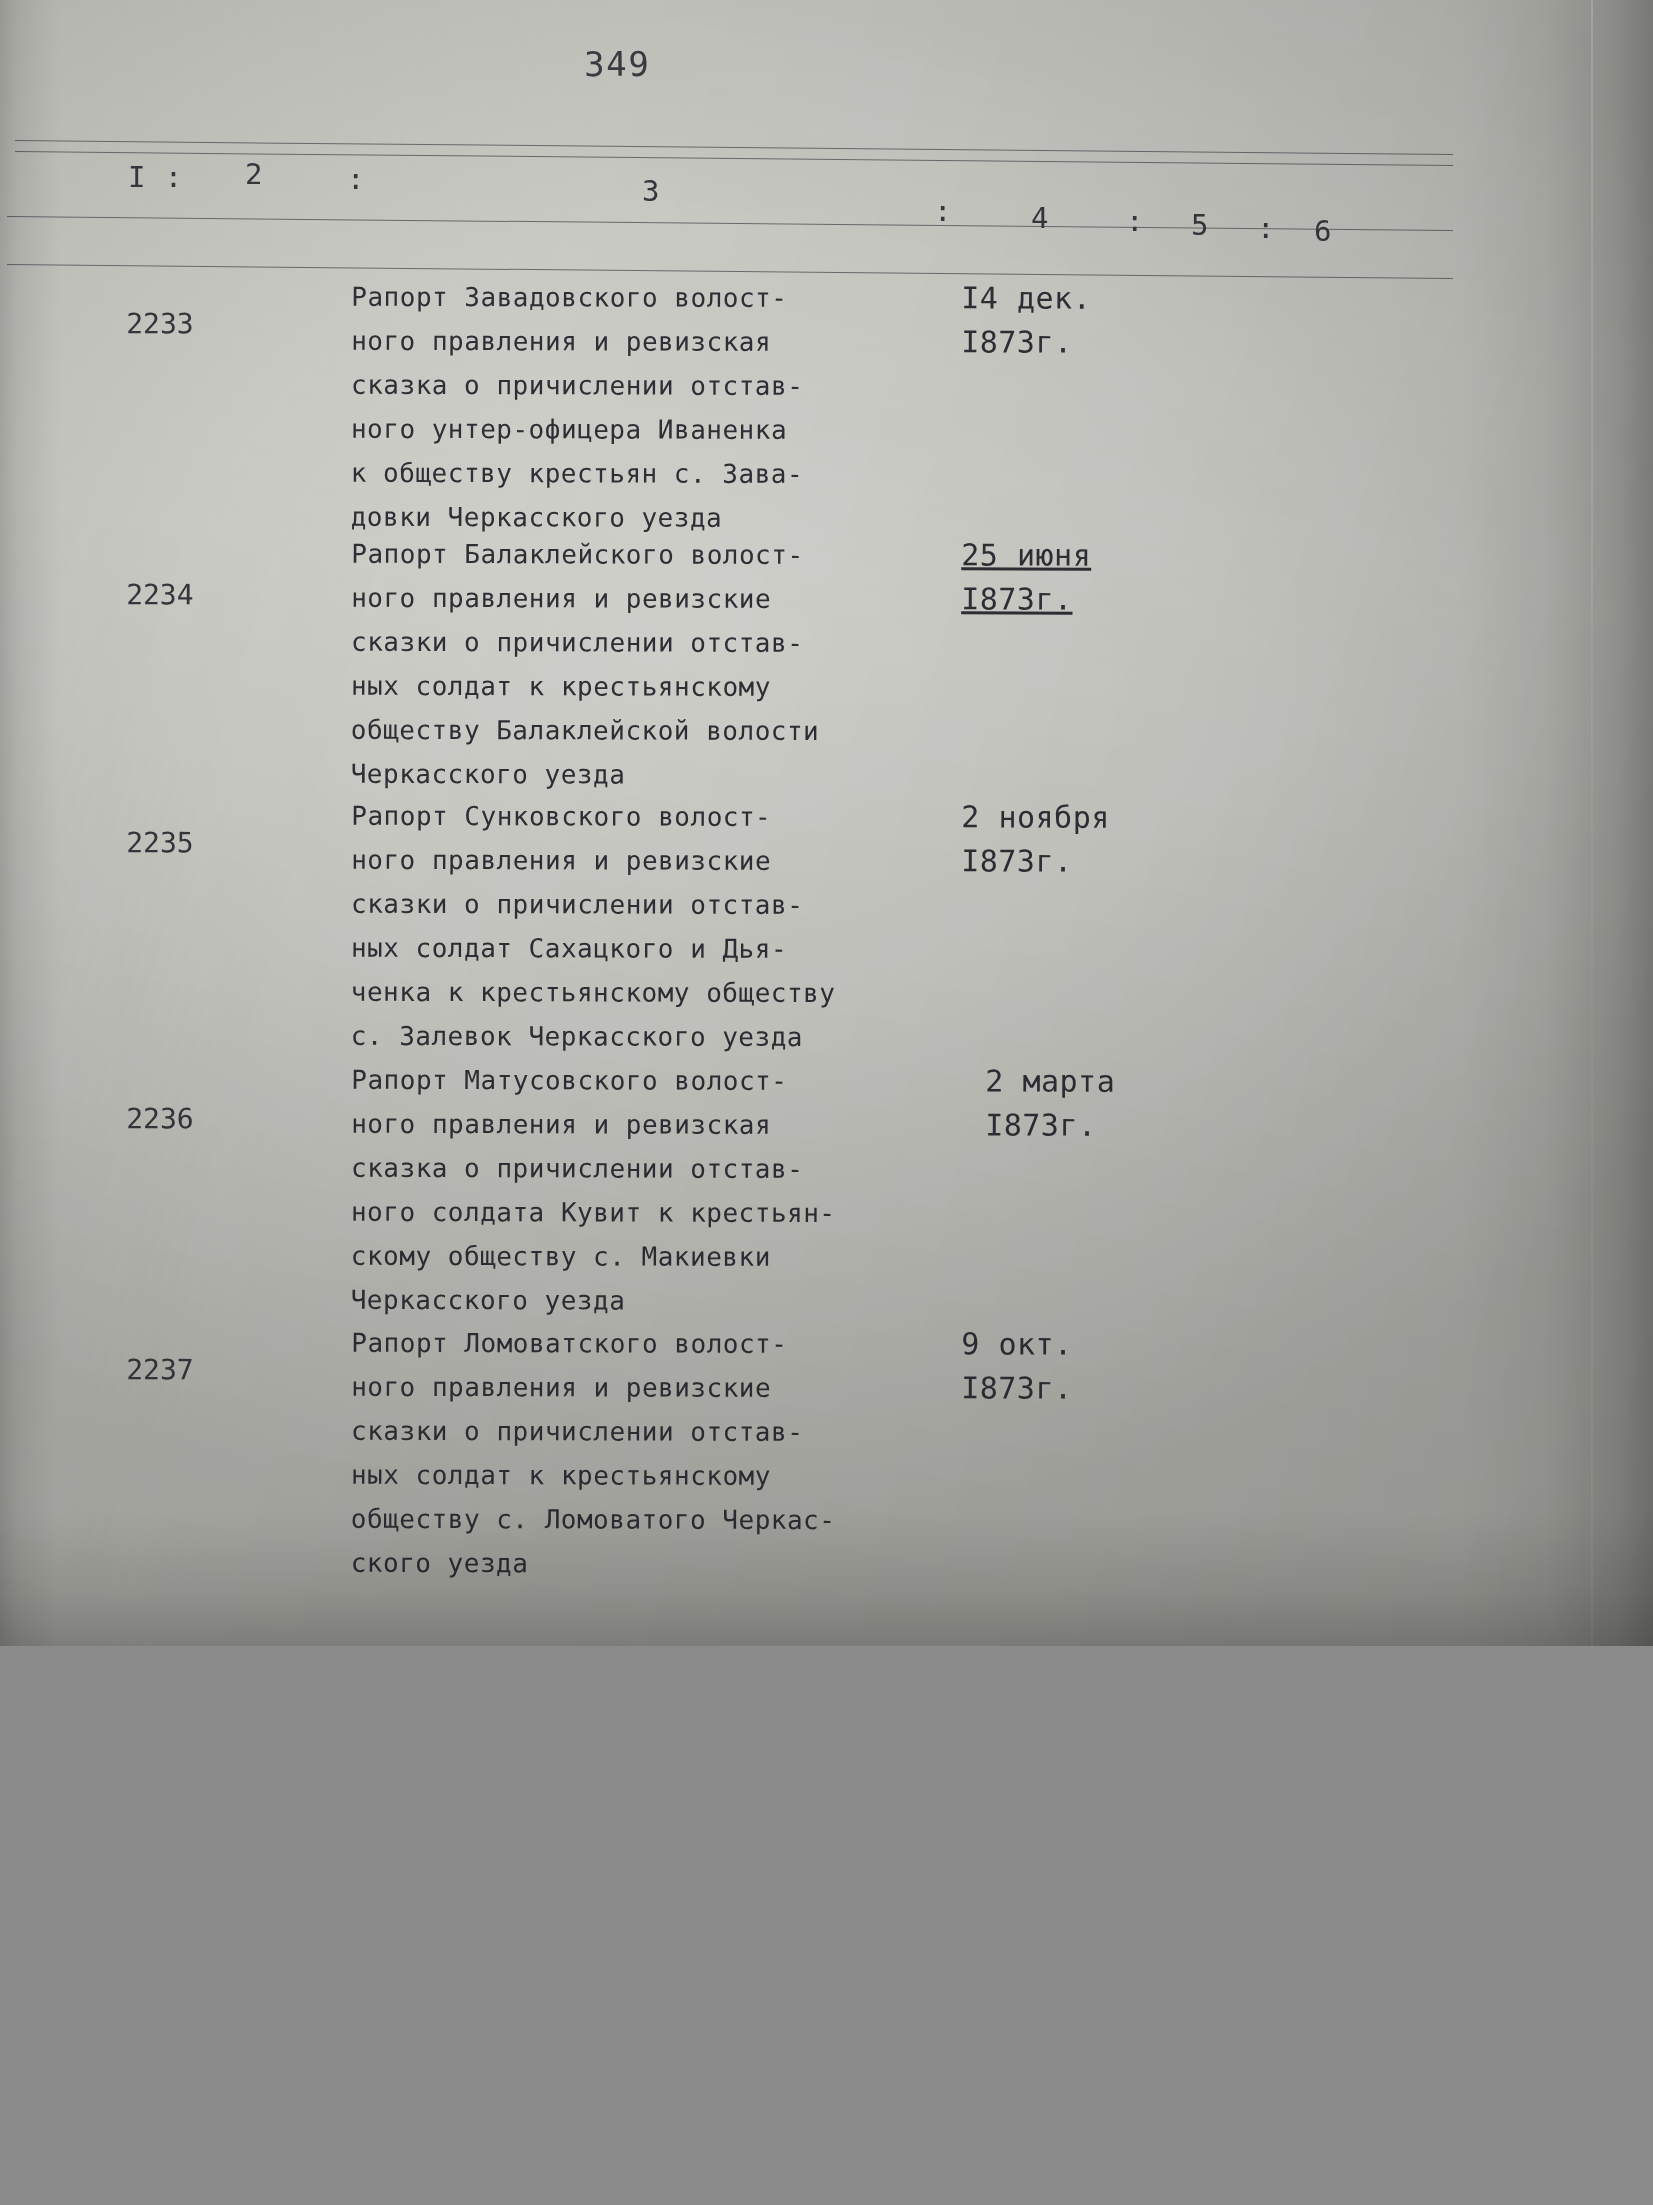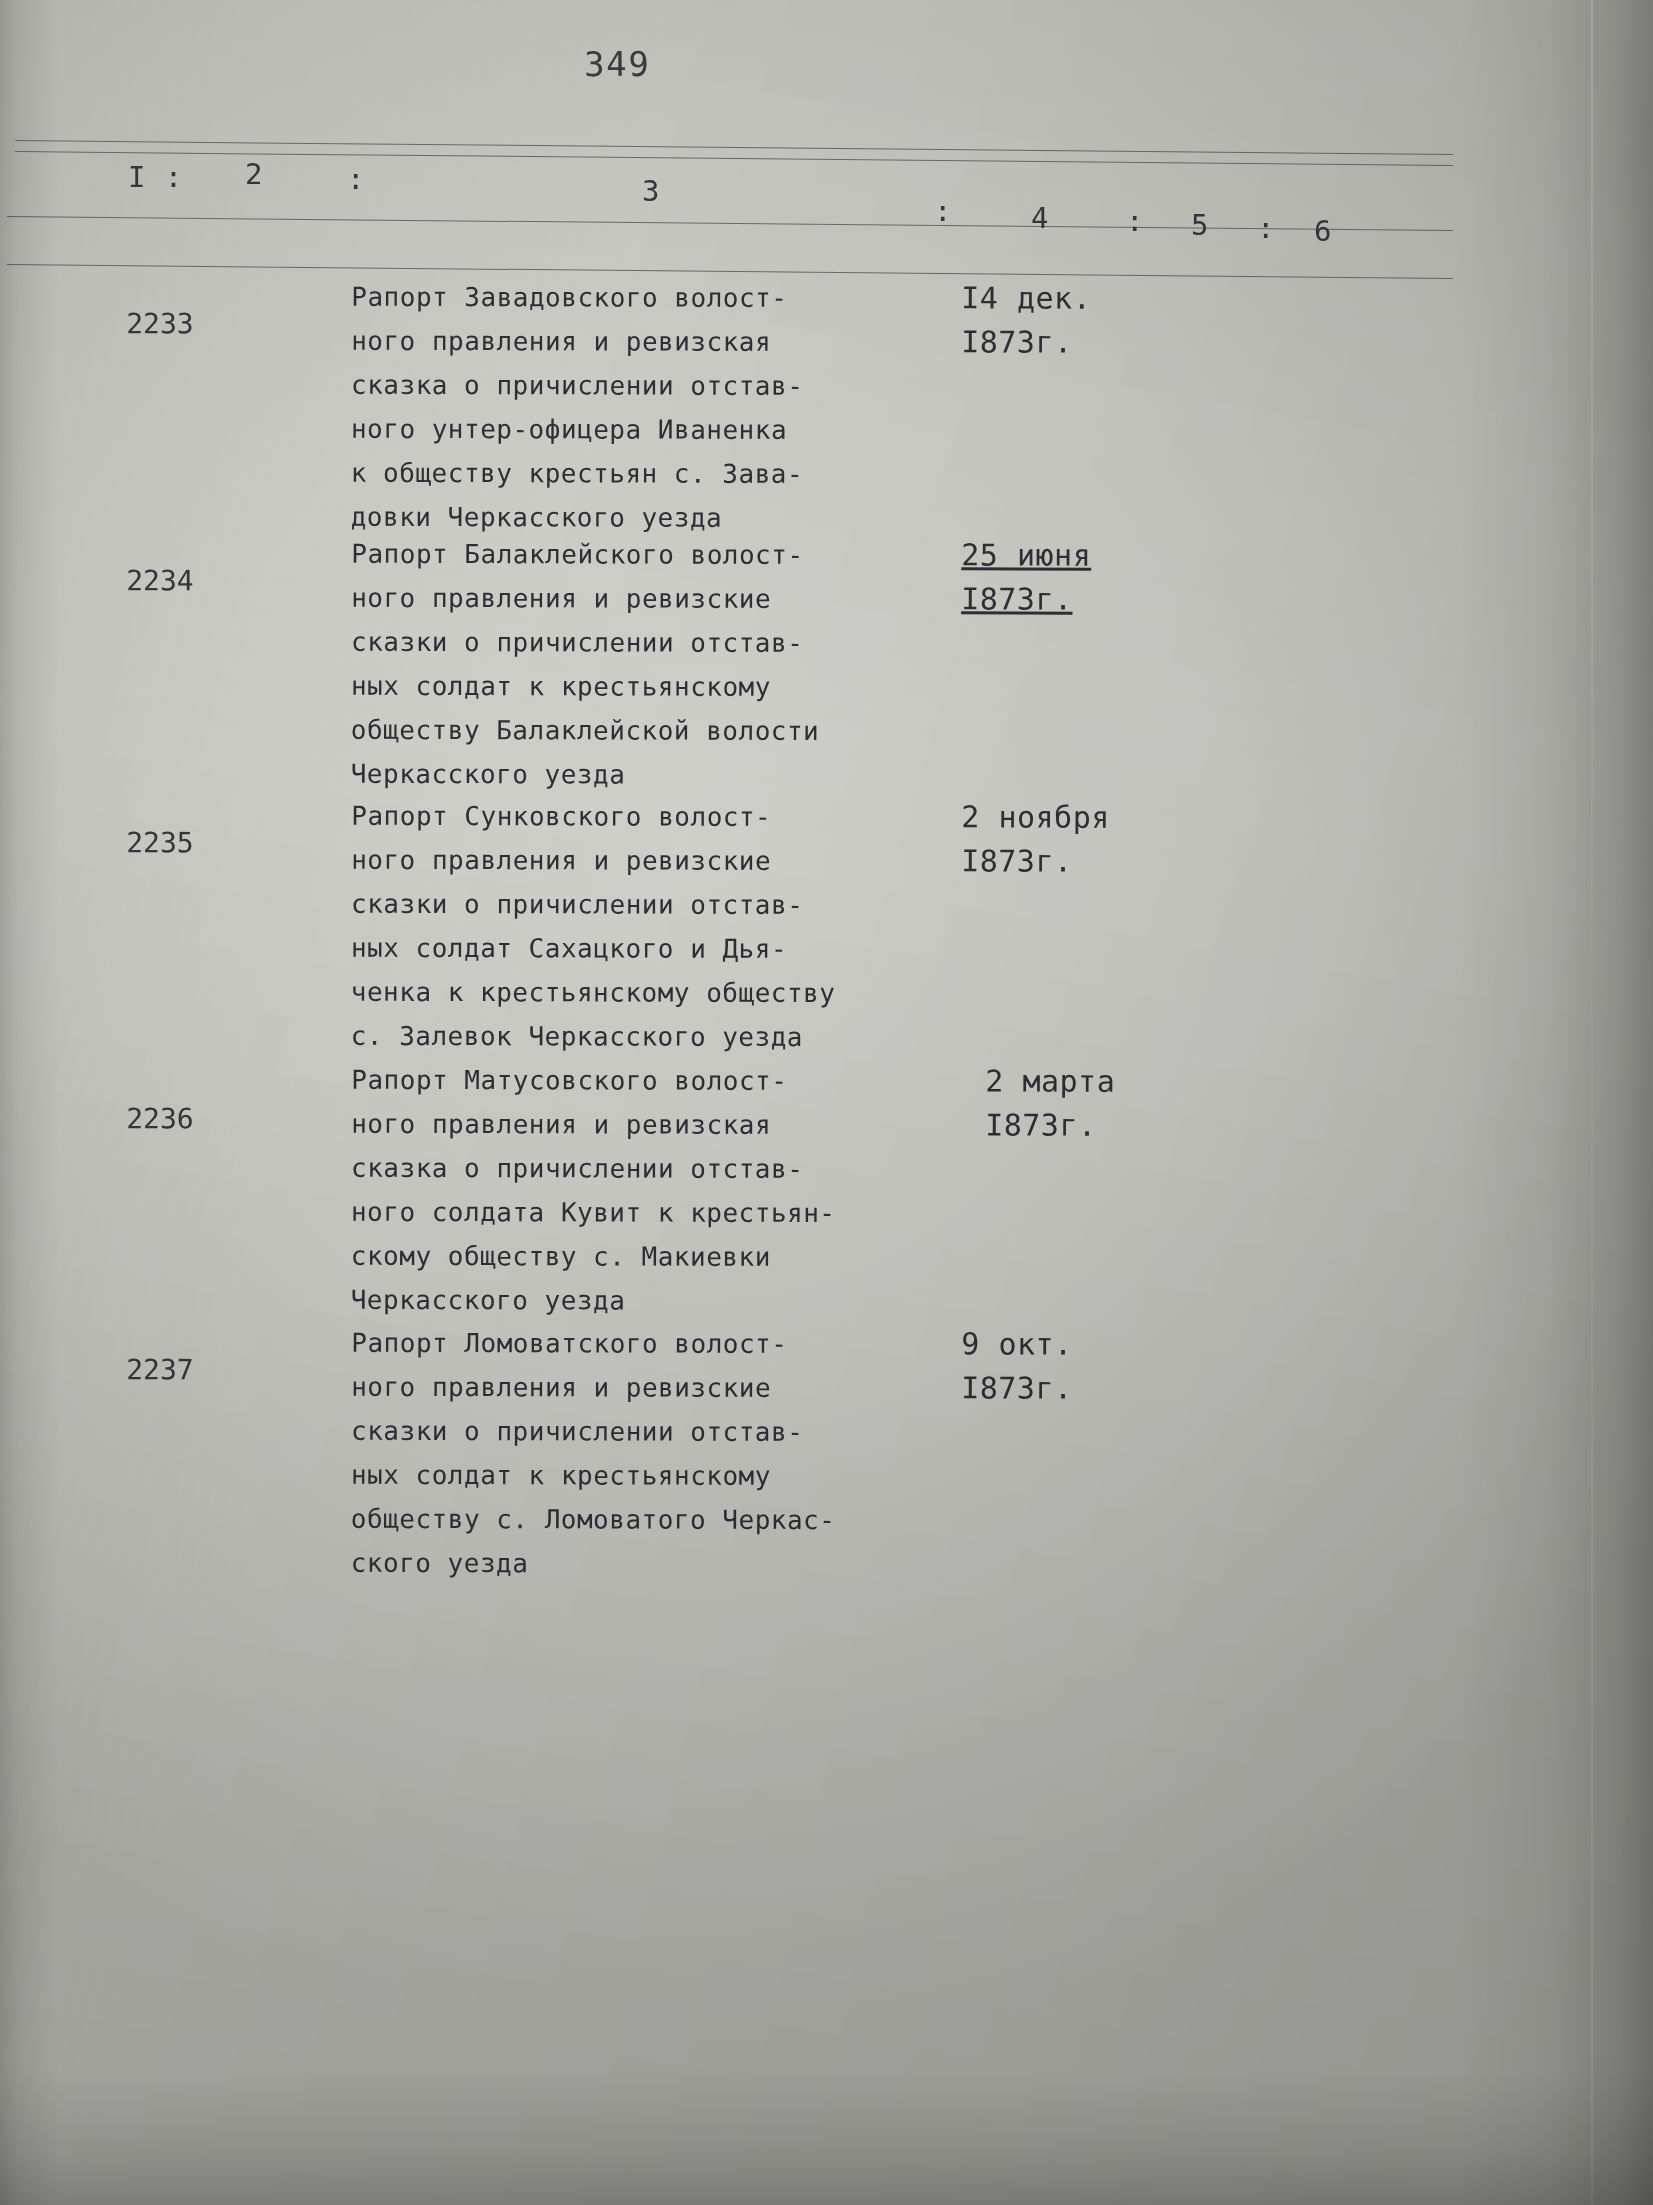--- a/index.html
+++ b/index.html
@@ -3,21 +3,21 @@
 <meta charset="utf-8">
 <style>
   html, body {
     margin: 0;
     padding: 0;
     background: #8b8b8b;
   }
   .page {
     position: relative;
     width: 1654px;
-    height: 2205px;
+    height: 1646px;
     overflow: hidden;
     background:
       radial-gradient(ellipse 70% 55% at 42% 38%, #d2d2cd 0%, #c9c9c4 45%, #bcbcb7 75%, #b0b0ab 100%);
     font-family: "DejaVu Sans Mono", "Liberation Mono", monospace;
     color: #2b2b2f;
   }
   
   .grain {
     position: absolute;
     inset: 0;
@@ -165,21 +165,21 @@
         <div class="entry-desc" style="top: -5.1px;">Рапорт Завадовского волост-
 ного правления и ревизская
 сказка о причислении отстав-
 ного унтер-офицера Иваненка
 к обществу крестьян с. Зава-
 довки Черкасского уезда</div>
         <div class="entry-date" style="top: -5.1px;">I4 дек.
 I873г.</div>
       </div>
       <div class="entry skew" style="height: 255px; position: absolute; top: 257px; left: 0px; width: 1654px;">
-        <div class="entry-num" style="top: 0px;">2234</div>
+        <div class="entry-num" style="top: 14px;">2234</div>
         <div class="entry-desc" style="top: -5.1px;">Рапорт Балаклейского волост-
 ного правления и ревизские
 сказки  о причислении отстав-
 ных солдат к крестьянскому
 обществу Балаклейской волости
 Черкасского уезда</div>
         <div class="entry-date" style="top: -5.1px; text-decoration: underline;">25 июня
 I873г.</div>
       </div>
       <div class="entry skew" style="height: 255px; position: absolute; top: 519px; left: 0px; width: 1654px;">

